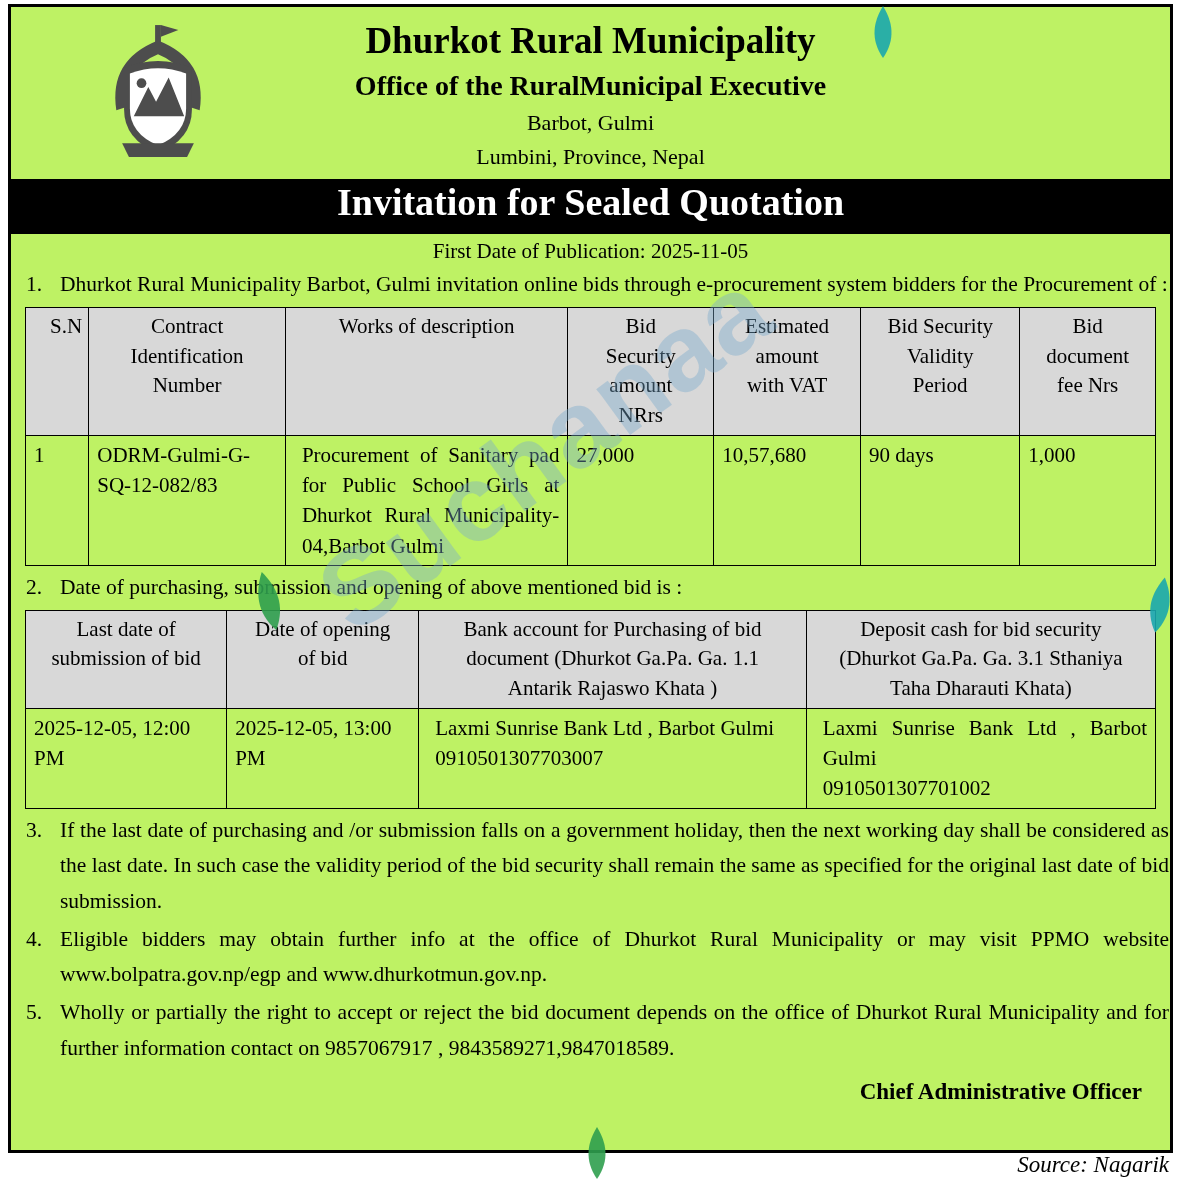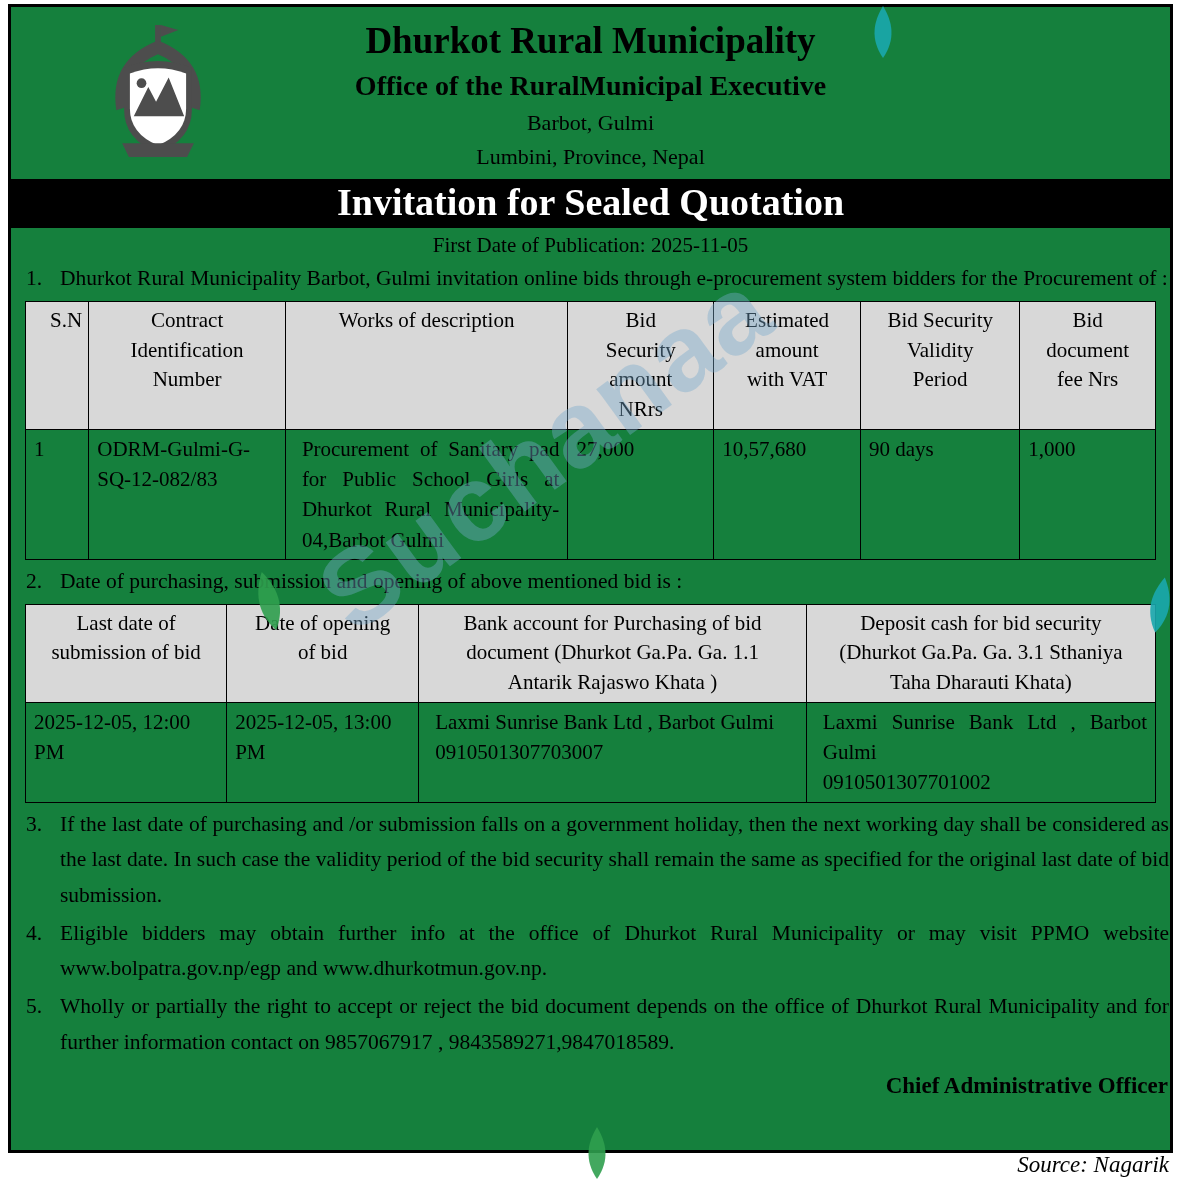--- a/index.html
+++ b/index.html
@@ -8,48 +8,48 @@
     position: relative;
     background: #ffffff;
     font-family: "Liberation Serif", serif;
     color: #000;
     overflow: hidden;
   }
   .doc-border {
     position: absolute;
     top: 4px; left: 8px; right: 8px; bottom: 28px;
     border: 3px solid #000;
-    background: #15803d;
+    background: #bef264;
   }
   
   .doc-header { position: relative; height: 172px; }
   .logo { position: absolute; left: 84px; top: 8px; }
   .header-text { text-align: center; padding-top: 12px; }
   .h-title { font-size: 37px; font-weight: bold; }
   .h-sub   { font-size: 28px; font-weight: bold; margin-top: 8px; }
   .h-addr  { font-size: 22px; margin-top: 8px; }
   
   .banner {
     background: #000; color: #fff;
     text-align: center;
     font-size: 38px; font-weight: bold;
-    padding: 1px 0 4px;
+    padding: 1px 0 10px;
   }
   .pub { text-align: center; font-size: 21px; margin: 5px 0 3px; }
   
   .li { display: flex; font-size: 21.5px; line-height: 1.66; margin: 2px 0; }
   .li .num { flex: 0 0 34px; margin-left: 15px; }
   .li .txt { flex: 1; text-align: justify; margin-right: 1px; }
   
   table { border-collapse: collapse; margin: 4px 14px; width: calc(100% - 28px); table-layout: fixed; }
   th, td { border: 1.5px solid #000; font-size: 21px; }
   th { background: #d8d8d8; font-weight: normal; text-align: center; padding: 4px 24px; line-height: 1.42; vertical-align: top; }
   td { vertical-align: top; padding: 4px 8px; line-height: 1.44; }
   .justify { text-align: justify; padding-left: 16px; }
-  .sig { text-align: right; font-weight: bold; font-size: 23px; margin: 12px 2px 8px; }
+  .sig { text-align: right; font-weight: bold; font-size: 23px; margin: 12px 28px 8px; }
   .source { position: absolute; bottom: 3px; right: 12px; font-size: 23px; font-style: italic; }
   
   .watermark {
     position: absolute; left: 295px; top: 555px;
     transform: rotate(-36deg); transform-origin: left top;
     font-family: "Liberation Sans", sans-serif;
     font-weight: bold; font-size: 108px; letter-spacing: 2px;
     color: rgba(120, 170, 205, 0.40);
     pointer-events: none; z-index: 3; white-space: nowrap;
   }

